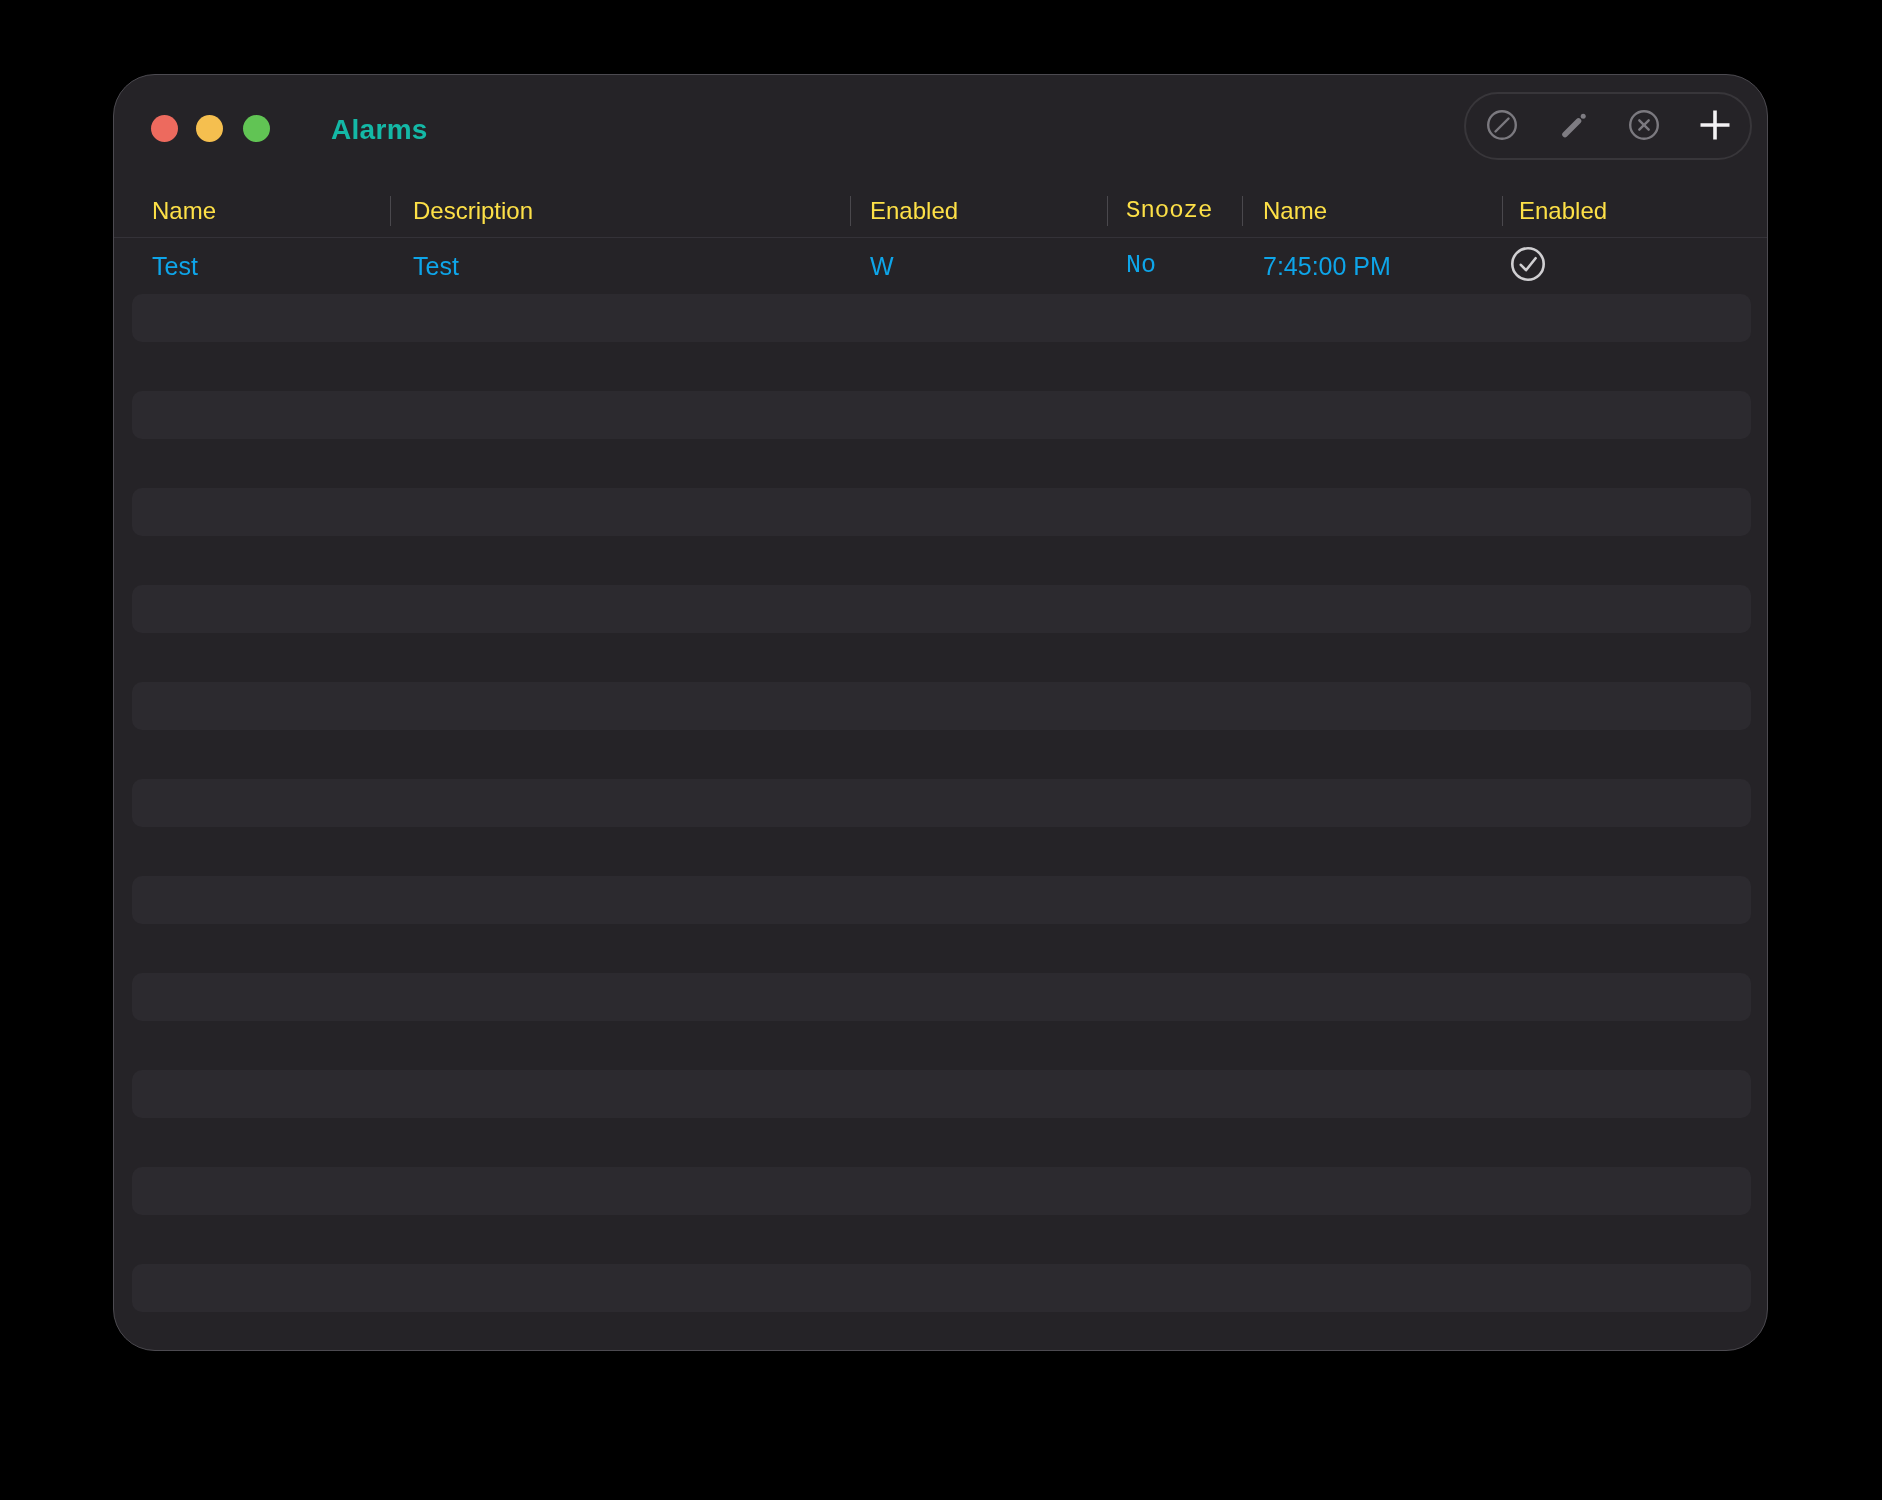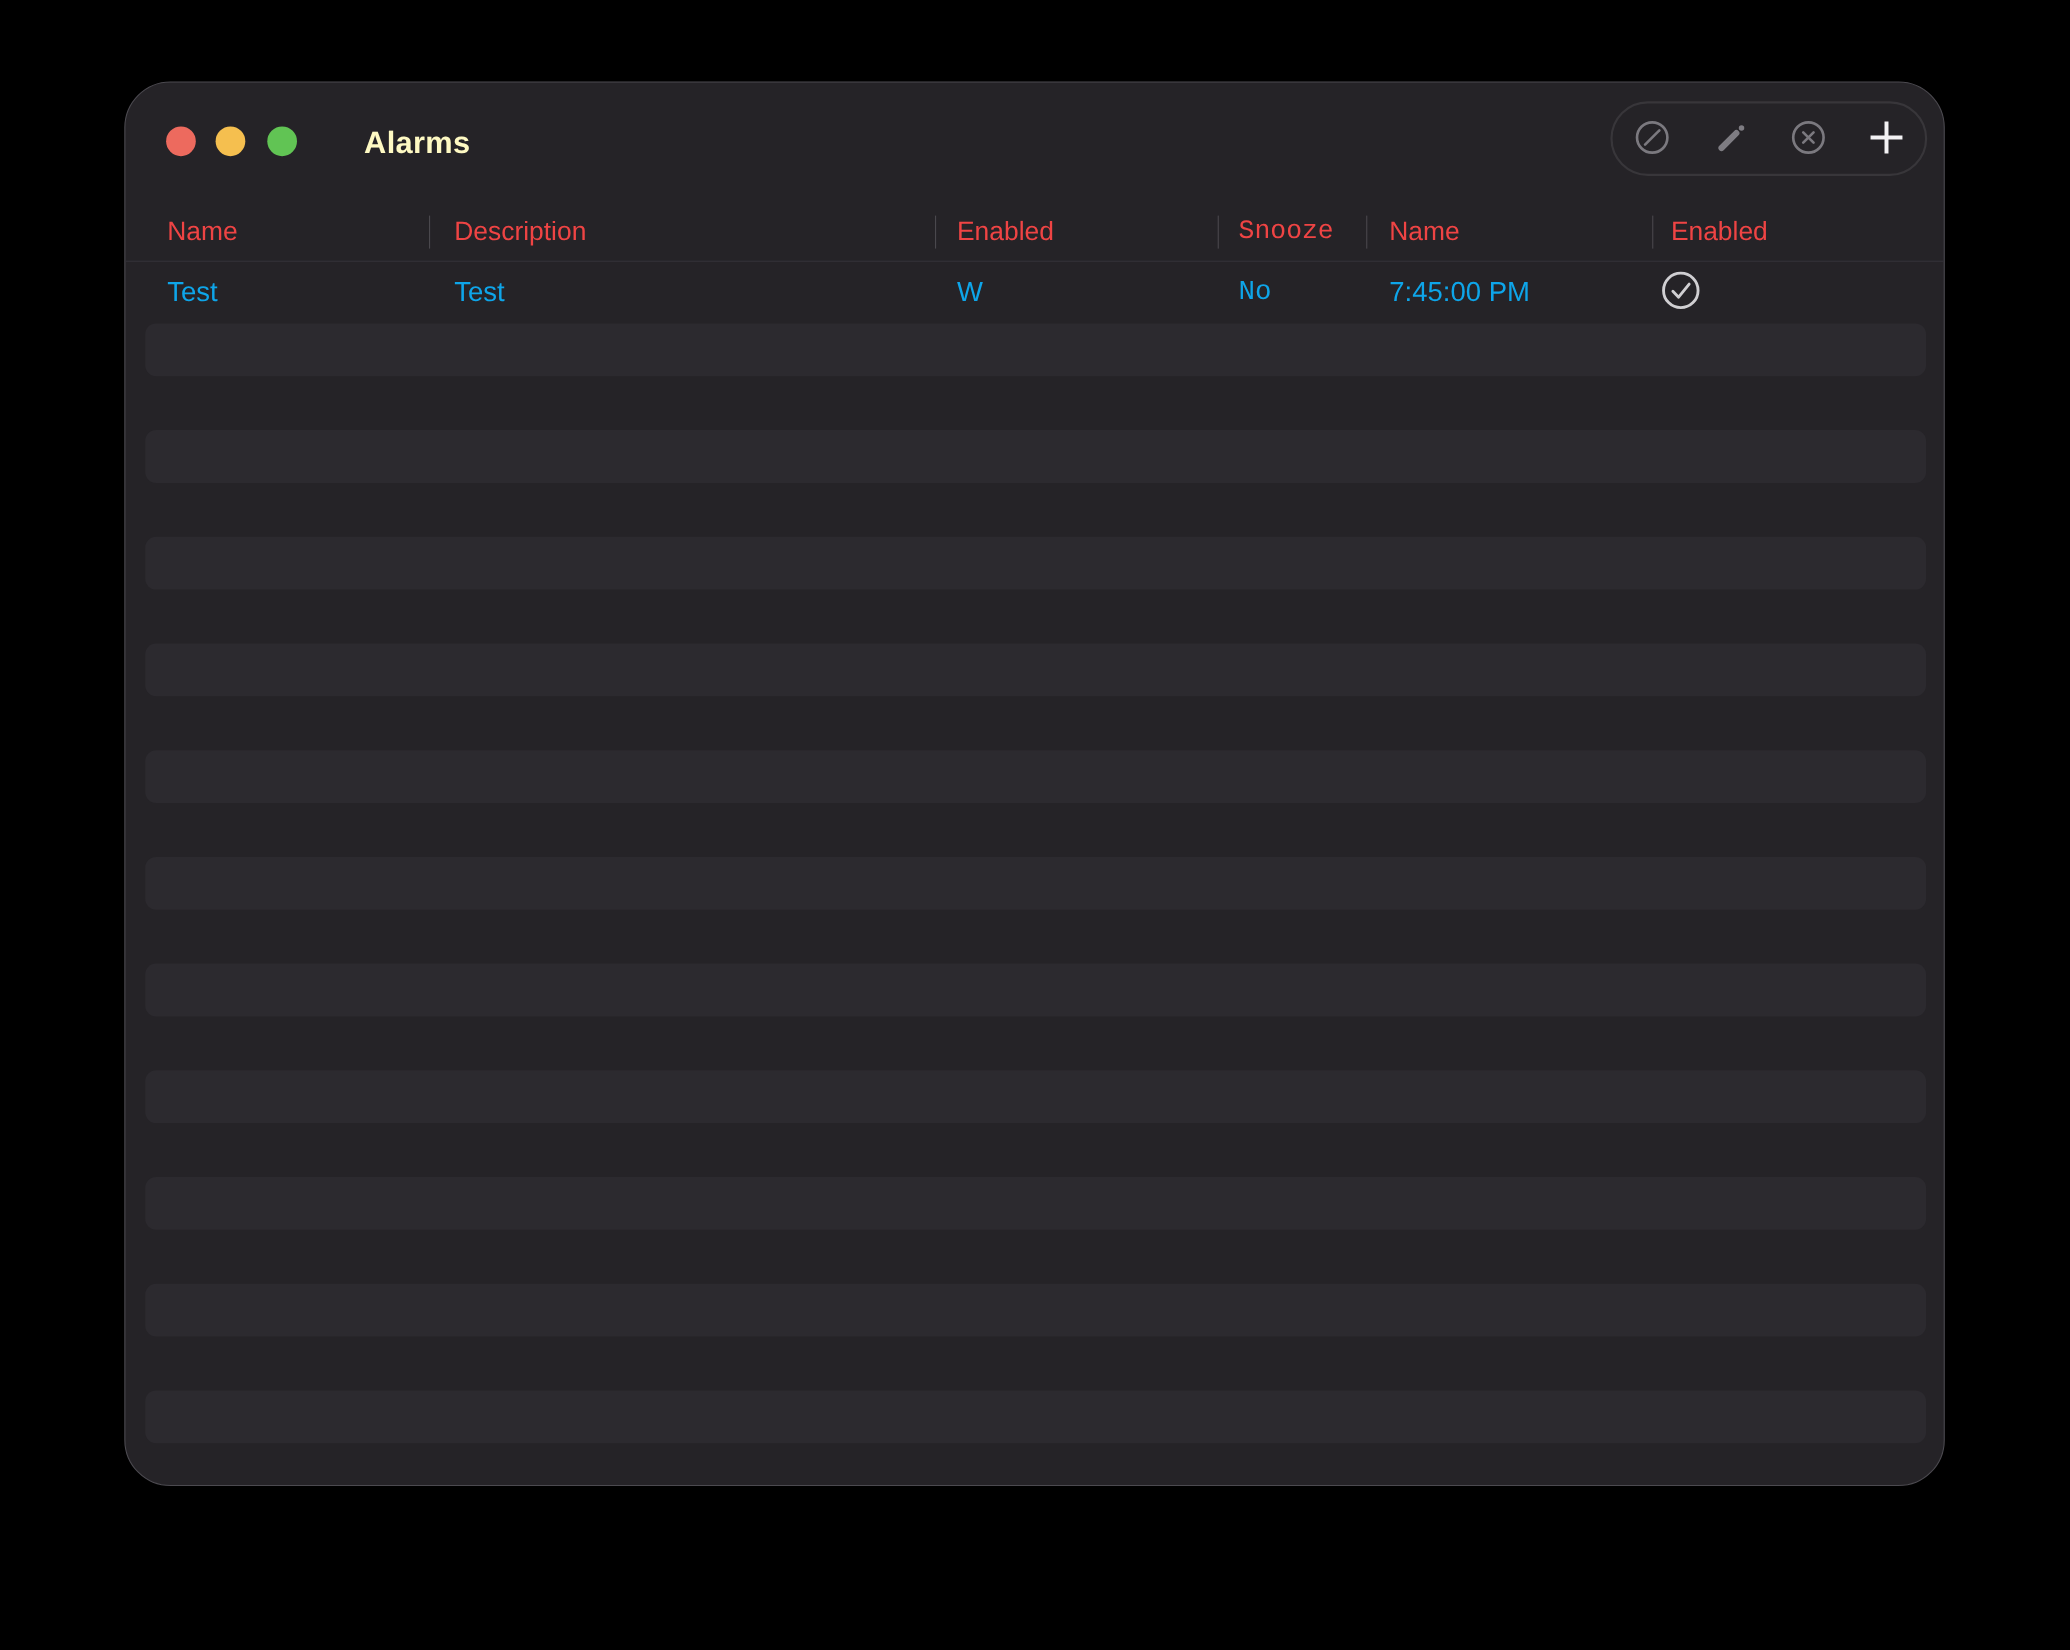--- a/index.html
+++ b/index.html
@@ -41,21 +41,21 @@
   .tl.yellow { left: 82px; }
   .tl.green  { left: 129px; }
   .title {
     position: absolute;
     left: 217px;
     top: 0;
     margin: 0;
     line-height: 110px;
     font-size: 28px;
     font-weight: 700;
-    color: #fef9c3;
+    color: #14b8a6;
     letter-spacing: 0.3px;
   }
   .toolbar {
     position: absolute;
     left: 1350px;
     top: 17px;
     width: 288px;
     height: 68px;
     border: 2px solid #38363a;
     border-radius: 36px;
@@ -79,21 +79,21 @@
     left: 0; right: 0;
     top: 109px;
     height: 54px;
   }
   .header-cell {
     position: absolute;
     top: 0;
     line-height: 54px;
     font-size: 24px;
     font-weight: 500;
-    color: #ef4444;
+    color: #fde047;
     white-space: nowrap;
   }
   .col-divider {
     position: absolute;
     top: 12px;
     width: 1px;
     height: 30px;
     background: #4a484d;
   }
   .header-sep {

